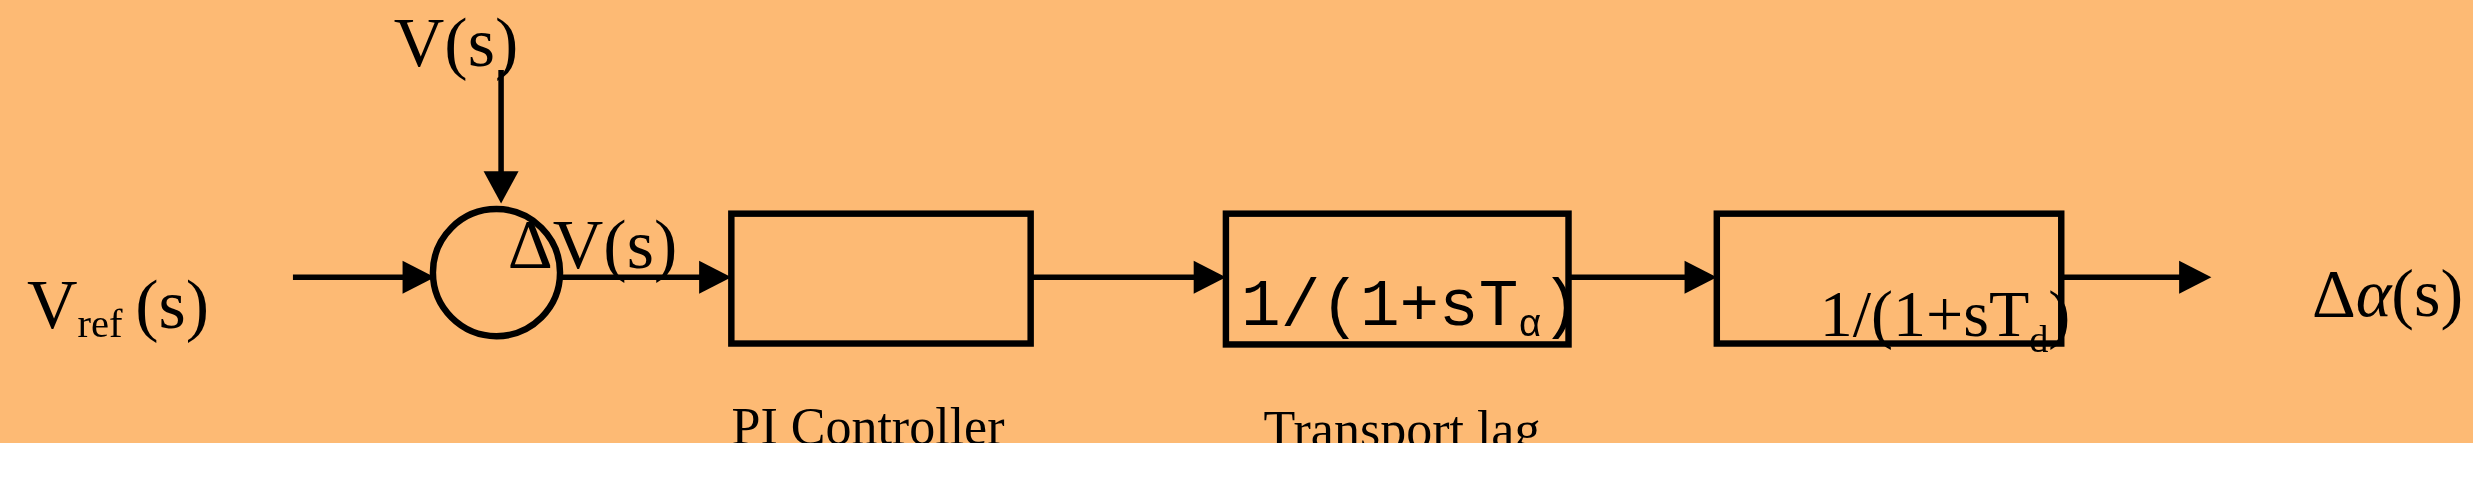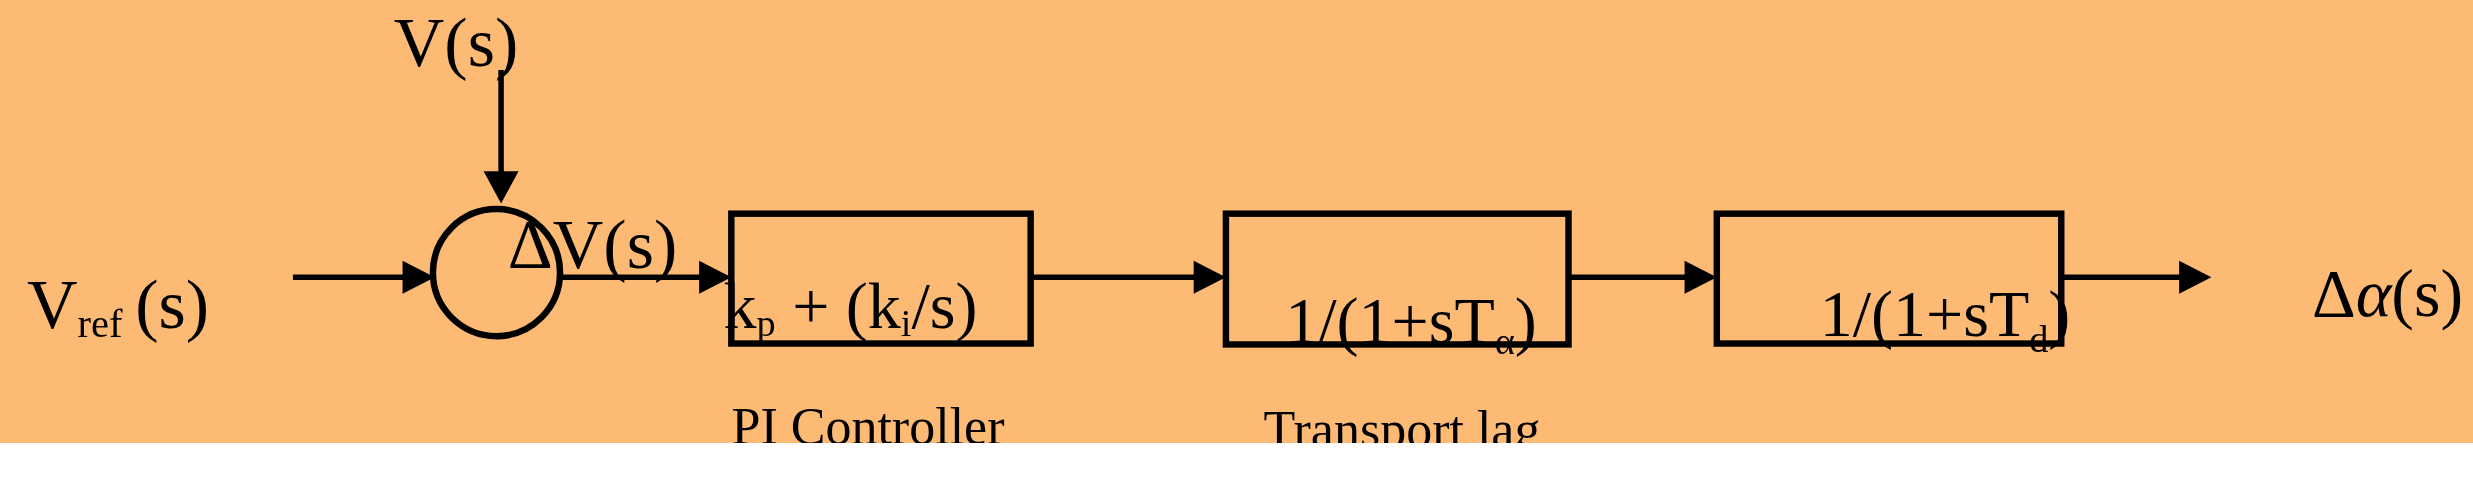--- a/index.html
+++ b/index.html
@@ -57,25 +57,22 @@
   </svg>
 
   <div class="txt signal" style="left:376px;top:8px;width:160px;">V(s)</div>
 
   <div class="txt signal" style="left:18px;top:270px;width:200px;">
     <span>V</span><span class="sub">ref</span><span class="gap">(s)</span>
   </div>
 
   <div class="txt signal" style="left:500px;top:210px;width:185px;">ΔV(s)</div>
 
-  <div class="formula" style="left:688px;top:232px;width:325px;height:141px;">
-    <span><span>k</span><span class="sub">p</span><span> + (k</span><span class="sub">i</span><span>/s)</span></span>
-  </div>
 
-  <div class="formula" style="left:1225px;top:248px;width:372px;height:142px;">
+  <div class="formula" style="left:1225px;top:234px;width:372px;height:142px;font-family:Liberation Mono, monospace;">
     <span><span>1/(1+sT</span><span class="sub-a">α</span><span>)</span></span>
   </div>
 
   <div class="formula" style="left:1758px;top:244px;width:374px;height:141px;">
     <span><span>1/(1+sT</span><span class="sub-low">d</span><span>)</span></span>
   </div>
 
   <div class="txt out" style="left:2300px;top:259px;width:175px;">
     <span>Δ</span><span class="italic">α</span><span>(s)</span>
   </div>

